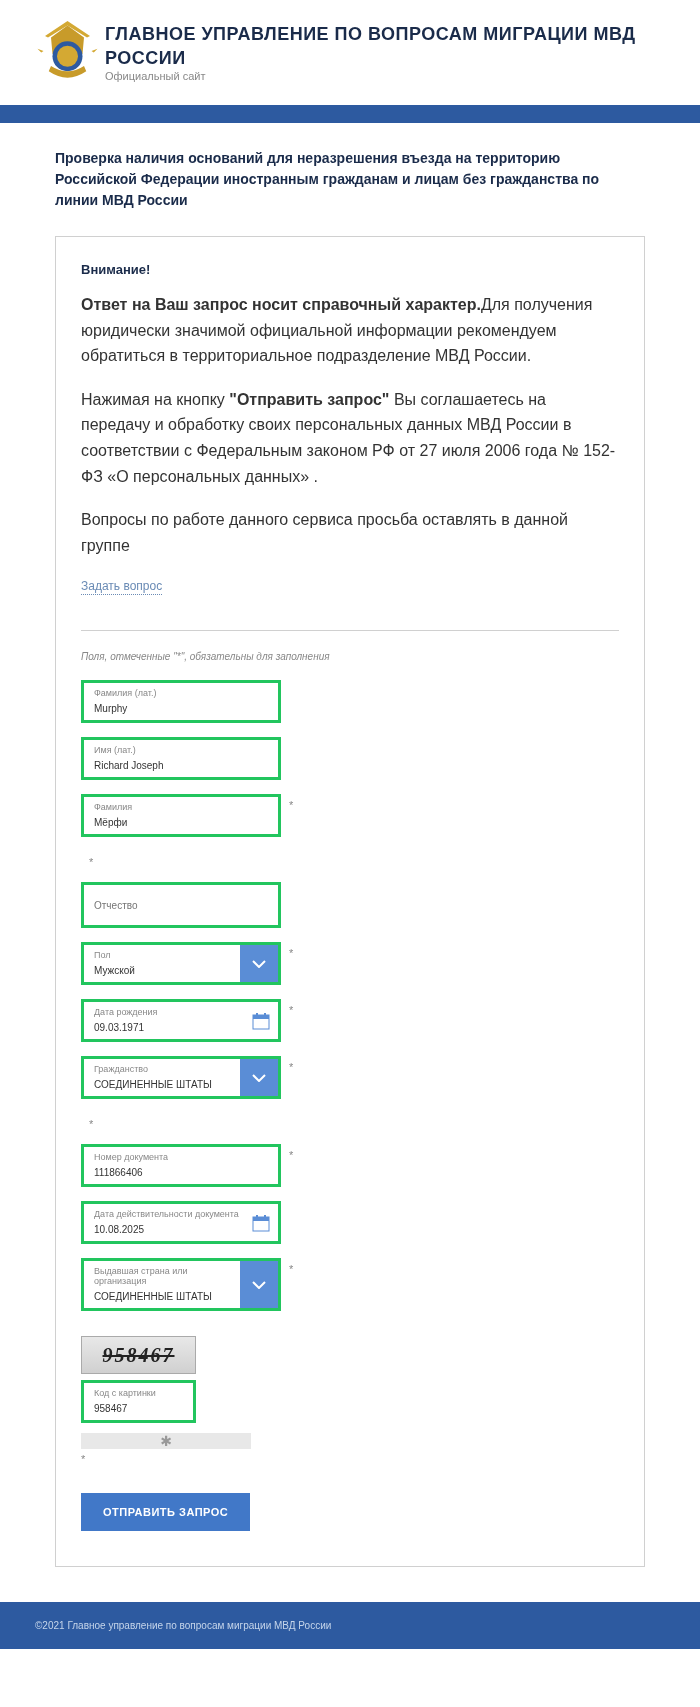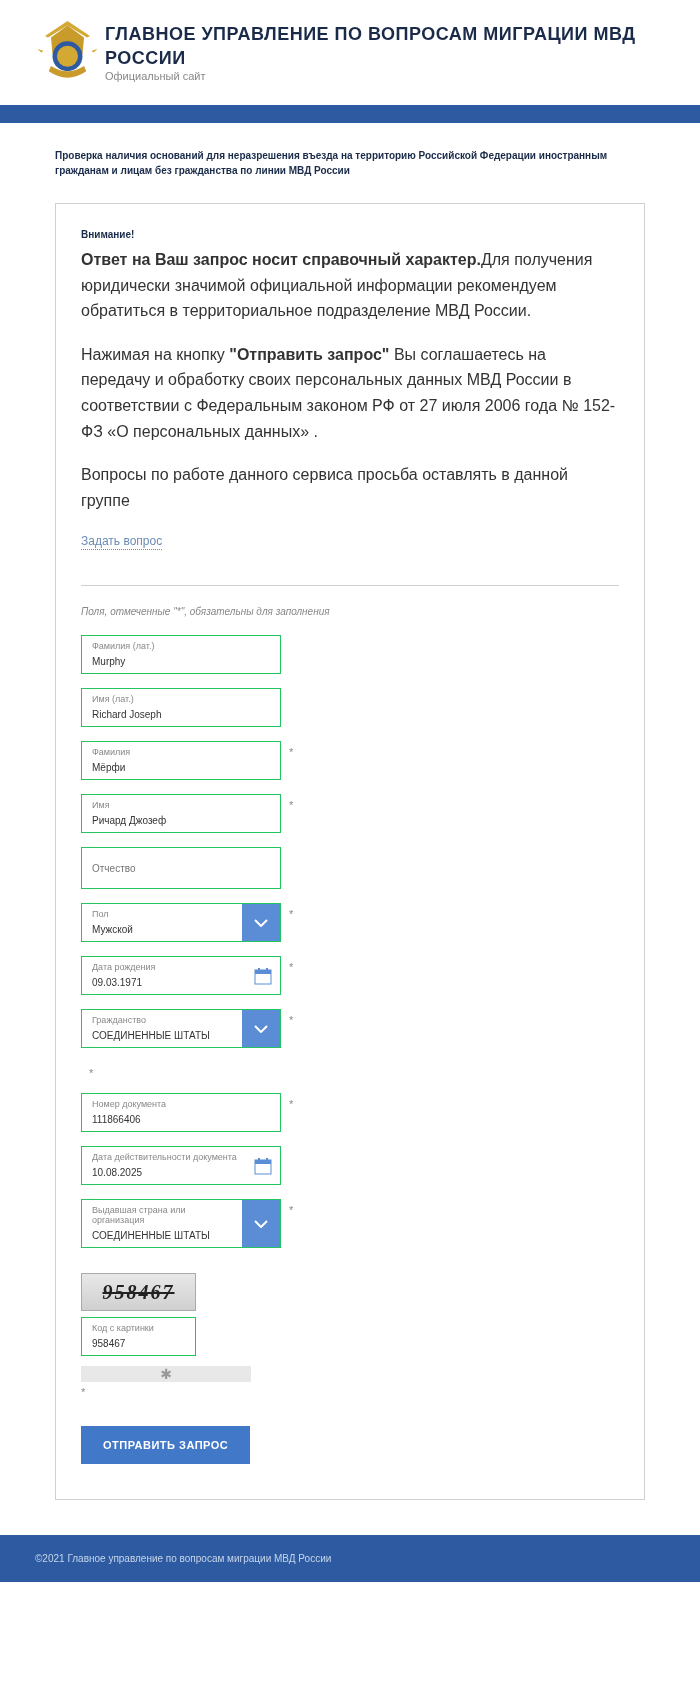--- a/index.html
+++ b/index.html
@@ -4,30 +4,30 @@
 <style>
 *{box-sizing:border-box;margin:0;padding:0}
 body{font-family:Arial,sans-serif;background:#fff;width:700px}
 .header{display:flex;align-items:center;padding:15px 30px;}
 .emblem{width:75px;height:75px;position:relative;display:flex;align-items:center;justify-content:center}
 .emblem svg{width:75px;height:75px}
 .header-text h1{font-size:18px;font-weight:bold;color:#1a2b4a;letter-spacing:0.5px;line-height:1.3}
 .header-text p{font-size:11px;color:#888;}
 .blue-bar{height:18px;background:#2d5aa0}
 .content{padding:25px 55px 35px}
-.page-title{font-size:10px;font-weight:bold;color:#1a2b4a;line-height:1.5;margin-bottom:25px}
+.page-title{font-size:14px;font-weight:bold;color:#1a2b4a;line-height:1.5;margin-bottom:25px}
 .notice-box{border:1px solid #d0d0d0;padding:25px 25px 35px}
-.notice-box h2{font-size:10px;font-weight:bold;color:#1a2b4a;margin-bottom:7px}
+.notice-box h2{font-size:13px;font-weight:bold;color:#1a2b4a;margin-bottom:15px}
 .notice-text{font-size:16px;color:#333;line-height:1.6;margin-bottom:18px}
 .notice-text b{font-weight:bold}
 .ask-link{font-size:12px;color:#6a8bb5;border-bottom:1px dotted #6a8bb5;display:inline-block;padding-bottom:1px;cursor:pointer}
 .divider{border-top:1px solid #d0d0d0;margin:35px 0 20px}
 .hint{font-size:10px;font-style:italic;color:#888;margin-bottom:18px}
 .form-row{display:flex;align-items:flex-start;margin-bottom:14px}
-.field{border:1px solid #22c55e;width:200px;position:relative;background:#fff}
+.field{border:3px solid #22c55e;width:200px;position:relative;background:#fff}
 .field-label{font-size:9px;color:#888;padding:5px 10px 0}
 .field-input{border:none;outline:none;width:100%;padding:2px 10px 6px;font-size:10px;color:#333;background:transparent}
 .field.has-dropdown{padding-right:38px}
 .dropdown-btn{position:absolute;right:0;top:0;bottom:0;width:38px;background:#5a8dd6;display:flex;align-items:center;justify-content:center;cursor:pointer}
 .calendar-btn{position:absolute;right:8px;top:50%;transform:translateY(-50%);width:18px;height:18px;cursor:pointer}
 .req{font-size:11px;color:#888;margin-left:8px;margin-top:5px}
 .captcha-img{width:115px;height:38px;background:linear-gradient(180deg,#e8e8e8,#d0d0d0);border:1px solid #aaa;display:flex;align-items:center;justify-content:center;margin-bottom:6px;position:relative;overflow:hidden}
 .captcha-text{font-size:20px;font-weight:bold;font-style:italic;color:#222;text-decoration:line-through;letter-spacing:2px;font-family:"Times New Roman",serif}
 .captcha-field{width:115px}
 .reload-bar{width:170px;height:16px;background:#e8e8e8;margin-top:10px;display:flex;align-items:center;justify-content:center}
@@ -88,24 +88,20 @@
 
     <div class="form-row">
       <div class="field">
         <div class="field-label">Фамилия</div>
         <input class="field-input" value="Мёрфи" style="">
       </div>
       <span class="req">*</span>
     </div>
 
     <div class="form-row">
-      <div class="field">
-        <div class="field-label">Имя</div>
-        <input class="field-input" value="Ричард Джозеф" style="">
-      </div>
       <span class="req">*</span>
     </div>
 
     <div class="form-row">
       <div class="field" style="padding:10px 0 10px">
         <input class="field-input" style="padding: 4px 10px;" placeholder="Отчество">
       </div>
     </div>
 
     <div class="form-row">

